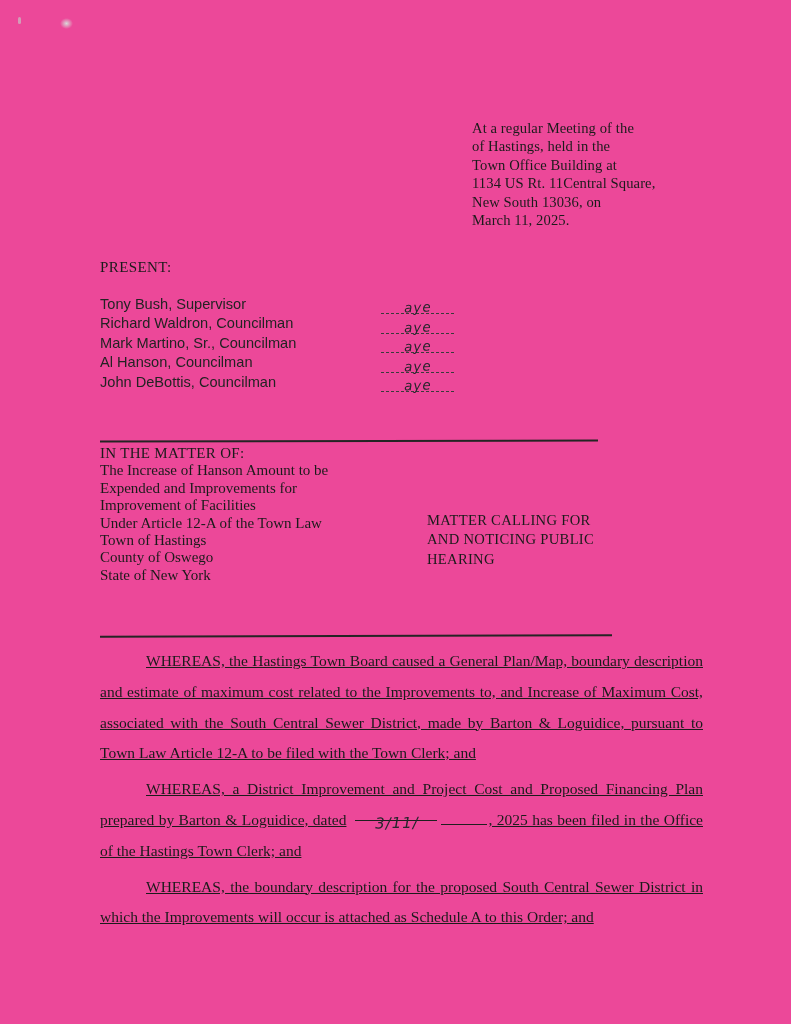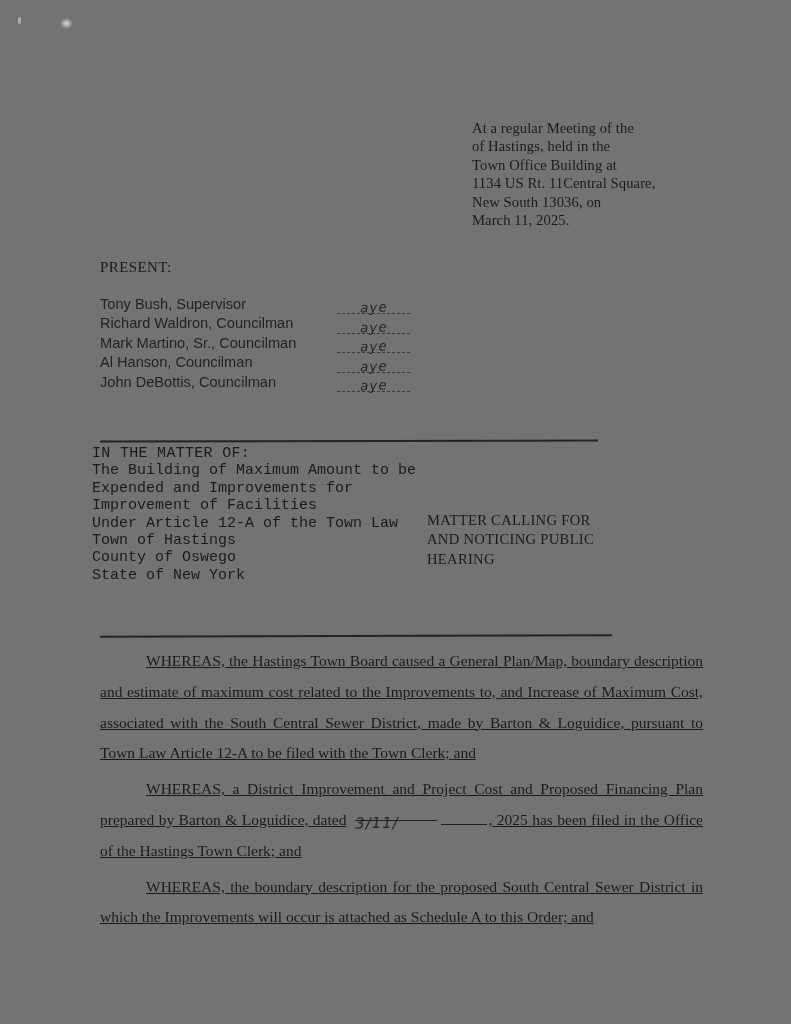--- a/index.html
+++ b/index.html
@@ -1,20 +1,20 @@
 <!DOCTYPE html>
 <html><head>
 <meta charset="utf-8">
 <style>
   html, body { margin: 0; padding: 0; background: #ffffff; }
   .page {
     position: relative;
     width: 791px;
     height: 1024px;
-    background: #737373;
+    background: #ec4899;
     overflow: hidden;
     font-family: "Liberation Serif", serif;
     color: #1b1b1b;
   }
   
   .speck1 {
     position: absolute; left: 18px; top: 17px; width: 3px; height: 7px;
     background: #c8c8c8; opacity: .65; border-radius: 2px;
   }
   .speck2 {
@@ -23,21 +23,21 @@
   }
   .meeting-header {
     position: absolute; left: 472px; top: 119px;
     font-size: 14.6px; line-height: 18.4px; letter-spacing: .1px;
   }
   .present-label {
     position: absolute; left: 100px; top: 259px;
     font-size: 15px; letter-spacing: .4px; font-family: Liberation Serif, serif;
   }
   .roll-call { position: absolute; left: 100px; top: 295px; }
-  .roll-row { display: flex; align-items: flex-end; height: 19.4px; }
+  .roll-row { display: flex; align-items: flex-end; height: 19.4px; gap: 44px; }
   .roll-name {
     width: 237px;
     font-family: "Liberation Sans", sans-serif;
     font-size: 14.6px; color: #232323; line-height: 19.4px;
   }
   .vote-cell {
     width: 73px; text-align: center;
     border-bottom: 1.6px dashed #3a3a3a;
     height: 17px;
   }
@@ -49,37 +49,37 @@
     letter-spacing: 1px;
     display: inline-block;
     transform: rotate(-2deg) translateY(2px);
   }
   .rule {
     position: absolute; height: 1.8px; background: #242424;
   }
   .rule-top  { left: 100px; top: 440px; width: 498px; transform: rotate(-0.12deg); }
   .rule-bottom { left: 100px; top: 635px; width: 512px; transform: rotate(-0.15deg); }
   .matter-block {
-    position: absolute; left: 92px; top: 445px;
-    font-size: 15px; line-height: 17.4px; font-family: Liberation Mono, monospace;
+    position: absolute; left: 100px; top: 445px;
+    font-size: 15px; line-height: 17.4px;
   }
   .matter-heading { letter-spacing: .3px; }
   .order-title {
     position: absolute; left: 427px; top: 511px;
     font-size: 14.6px; line-height: 19.3px; letter-spacing: .3px;
   }
   .body-text {
     position: absolute; left: 100px; top: 646px; width: 603px;
     font-size: 15.5px; line-height: 30.8px; text-align: justify;
   }
   .body-text p { margin: 0 0 5px 0; text-indent: 46px; text-decoration: underline; }
   .blank-line {
     display: inline-block; width: 82px; height: 15px;
     border-bottom: 1.3px solid #1f1f1f;
-    text-align: left; vertical-align: baseline;
+    text-align: center; vertical-align: baseline;
     margin: 0 2px 0 9px; text-indent: 0;
   }
   .blank-line .handwriting { font-size: 15px; transform: rotate(-1deg) translateY(3px); }
   .blank-line-short {
     display: inline-block; width: 46px; height: 15px;
     border-bottom: 1.3px solid #1f1f1f;
     margin: 0 1px 0 2px; text-indent: 0;
   }
 </style>
 </head>
@@ -121,21 +121,21 @@
     <div class="roll-row">
       <span class="roll-name">John DeBottis, Councilman</span>
       <span class="vote-cell"><span class="handwriting">aye</span></span>
     </div>
   </div>
 
   <div class="rule rule-top"></div>
 
   <div class="matter-block">
     <div class="matter-heading">IN THE MATTER OF:</div>
-    <div>The Building of Maximum Amount to be</div>
+    <div>The Increase of Hanson Amount to be</div>
     <div>Expended and Improvements for</div>
     <div>Improvement of Facilities</div>
     <div>Under Article 12-A of the Town Law</div>
     <div>Town of Hastings</div>
     <div>County of Oswego</div>
     <div>State of New York</div>
   </div>
 
   <div class="order-title">
     <div>MATTER CALLING FOR</div>

